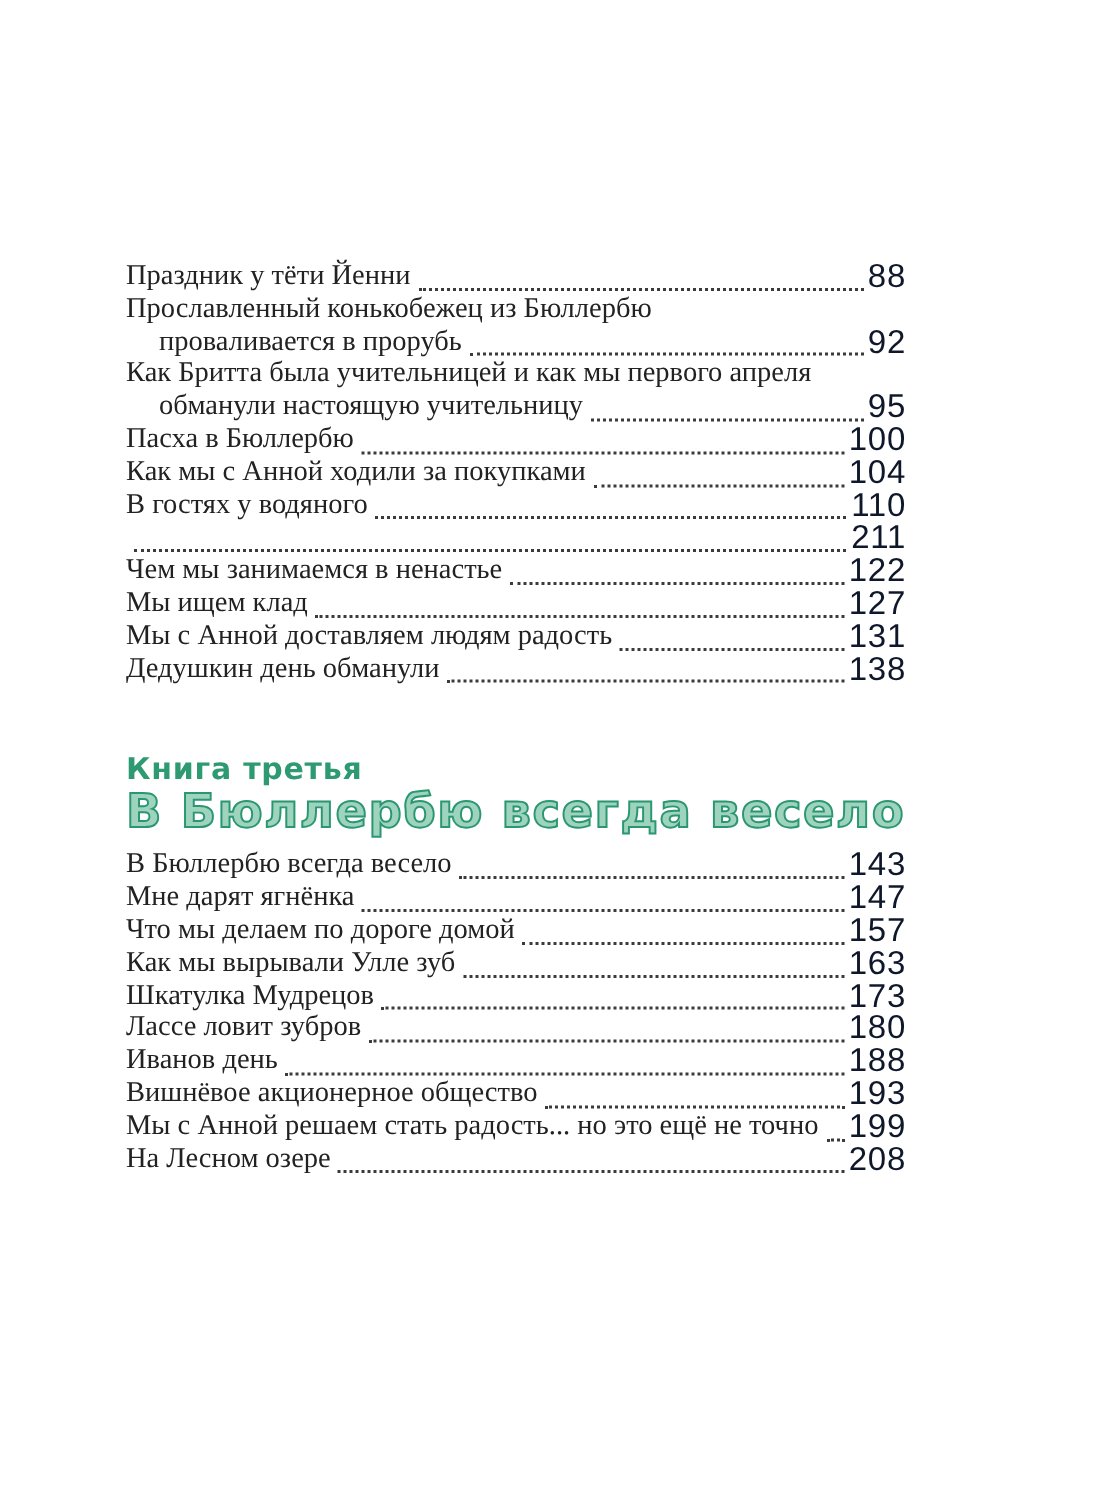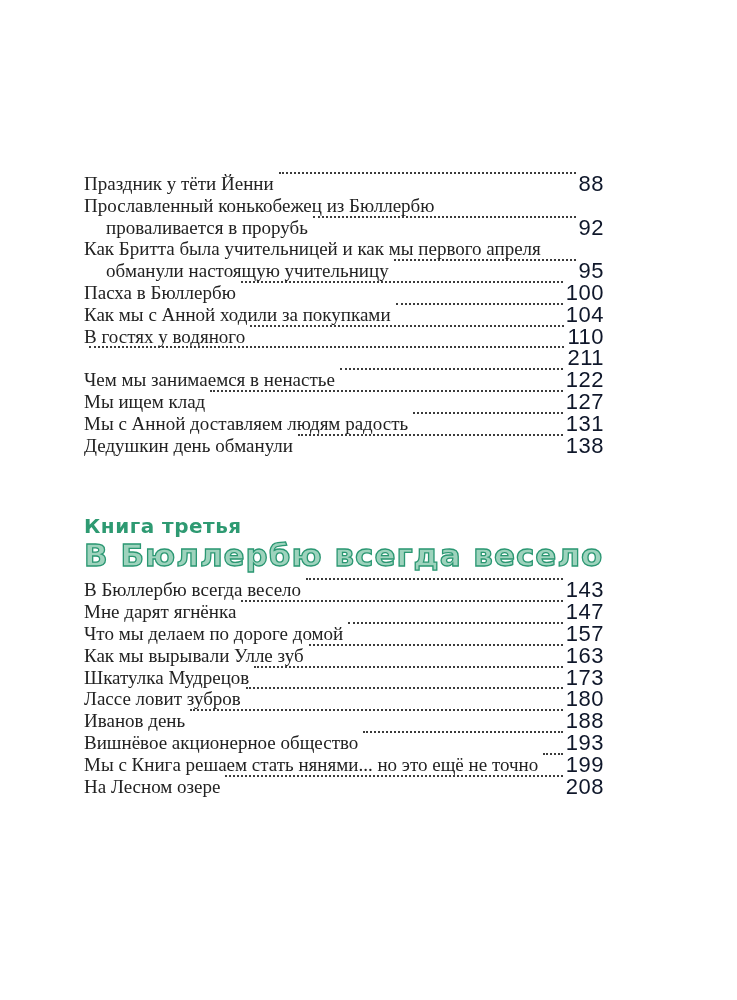--- a/index.html
+++ b/index.html
@@ -17,21 +17,21 @@
   }
   .content {
     position: absolute;
     left: 84px;
     top: 173px;
     width: 520px;
   }
   .toc-list { }
   .toc-row {
     display: flex;
-    align-items: flex-start;
+    align-items: flex-end;
     font-size: 19px;
     line-height: 21.8px;
     color: #222222;
   }
   .toc-row .t {
     white-space: nowrap;
   }
   .toc-row.cont {
     padding-left: 22px;
   }
@@ -44,21 +44,21 @@
   }
   .p {
     font-family: "Liberation Sans", sans-serif;
     font-size: 22px;
     line-height: 21.8px;
     color: #0f172a;
     letter-spacing: 0.5px;
     white-space: nowrap;
   }
   .heading {
-    margin-top: 59px;
+    margin-top: 45px;
   }
   .kicker {
     font-family: "DejaVu Sans", sans-serif;
     font-size: 20px;
     line-height: 22px;
     letter-spacing: 0.5px;
     color: #2e9a72;
     font-weight: 600;
   }
   .big-title {
@@ -207,21 +207,21 @@
     <span class="p">188</span>
   </div>
 
   <div class="toc-row">
     <span class="t">Вишнёвое акционерное общество</span>
     <span class="dots"></span>
     <span class="p">193</span>
   </div>
 
   <div class="toc-row">
-    <span class="t">Мы с Книга решаем стать нянями... но это ещё не точно</span>
+    <span class="t">Мы с Анной решаем стать радость... но это ещё не точно</span>
     <span class="dots"></span>
     <span class="p">199</span>
   </div>
 
   <div class="toc-row">
     <span class="t">На Лесном озере</span>
     <span class="dots"></span>
     <span class="p">208</span>
   </div>
 </div>

